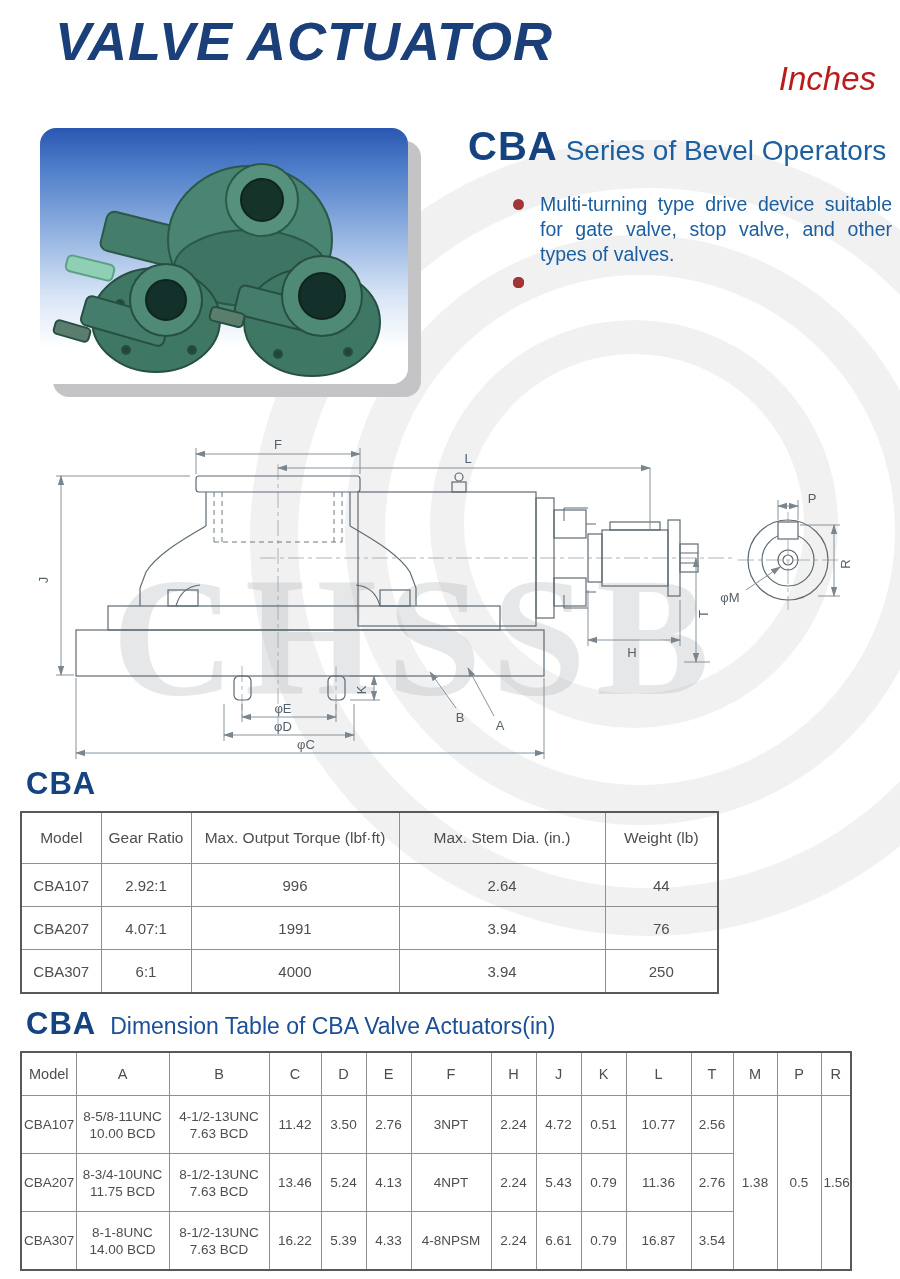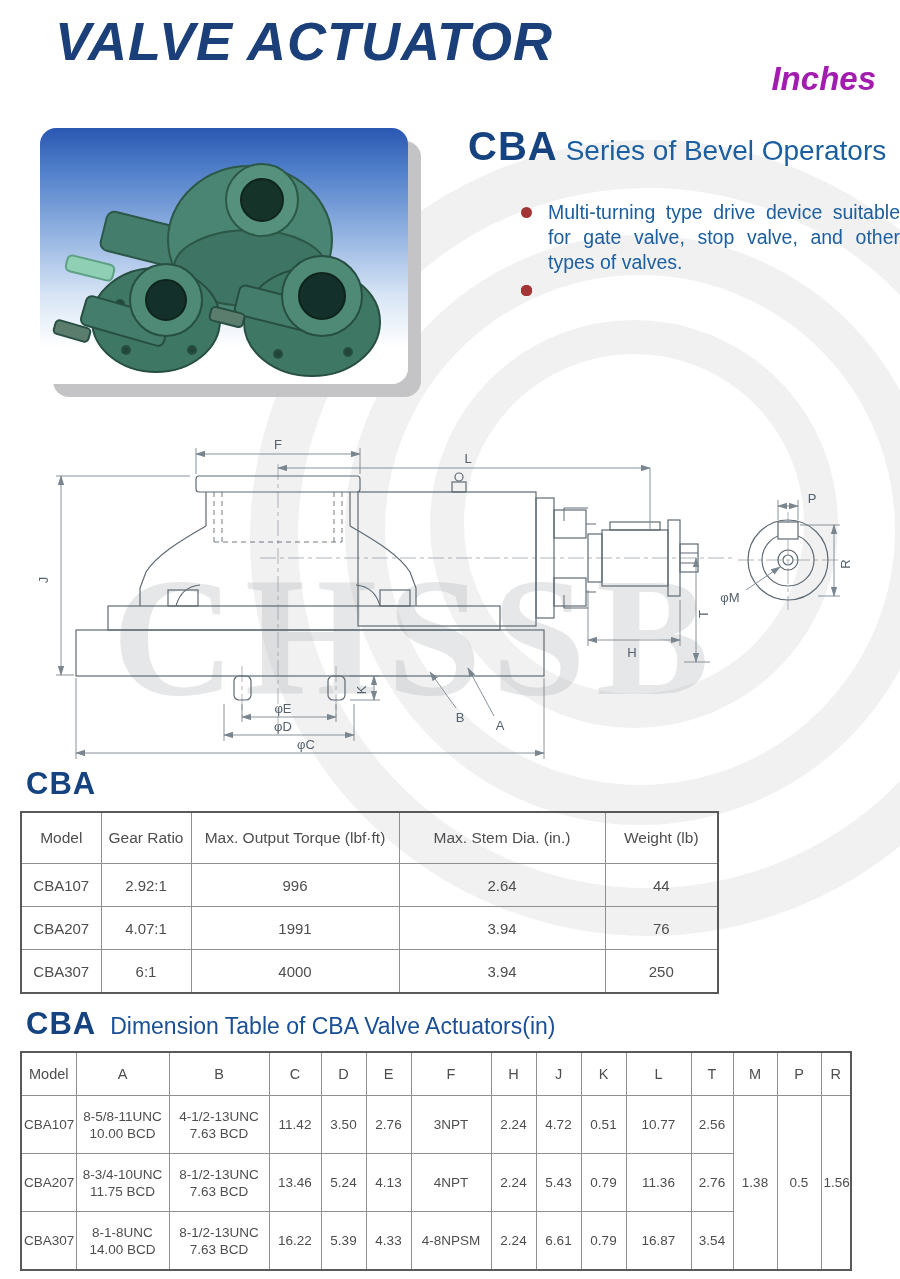--- a/index.html
+++ b/index.html
@@ -9,32 +9,32 @@
   .wm-layer{position:absolute;inset:0;pointer-events:none;}
   .ring{position:absolute;border-radius:50%;border-style:solid;border-color:rgba(190,193,197,0.22);}
   .ring1{left:250px;top:140px;width:700px;height:700px;border-width:48px;}
   .ring2{left:345px;top:235px;width:510px;height:510px;border-width:40px;}
   .ring3{left:430px;top:320px;width:340px;height:340px;border-width:34px;}
   .wm-text{position:absolute;left:112px;top:540px;font-family:"Liberation Serif",serif;
            font-weight:bold;font-size:170px;letter-spacing:10px;color:rgba(173,176,180,0.30);}
   
   .title{position:absolute;left:55px;top:10px;font-size:54px;font-weight:bold;font-style:italic;
          color:#1b3f78;letter-spacing:1px;white-space:nowrap;}
-  .inches{position:absolute;right:24px;top:60px;font-size:33px;font-weight:bold;font-style:italic;
-          color:#a21caf;}
+  .inches{position:absolute;right:24px;top:60px;font-size:33px;font-weight:normal;font-style:italic;
+          color:#b91c1c;}
   
   .photo{position:absolute;left:40px;top:128px;width:368px;height:256px;border-radius:16px;
          background:linear-gradient(180deg,#2a57b2 0%,#4f7ec9 16%,#8fb0e0 40%,#d9e6f6 66%,#ffffff 86%);
          box-shadow:13px 13px 0 0 #c4c4c6;}
   .photo svg{position:absolute;inset:0;}
   
   .series-head{position:absolute;left:468px;top:124px;white-space:nowrap;}
   .series-code{font-size:40px;font-weight:bold;color:#15437f;letter-spacing:1px;}
   .series-name{font-size:28px;color:#1c5fa0;margin-left:8px;}
-  .bullets{position:absolute;left:498px;top:184px;width:386px;margin:16px;padding:0;}
+  .bullets{position:absolute;left:498px;top:184px;width:386px;margin:8px;padding:0;}
   .bullets li{list-style:none;position:relative;padding-left:34px;margin:0 0 3px 0;
               text-align:justify;font-size:19.5px;line-height:25px;color:#1c5fa0;}
   .dot{position:absolute;left:7px;top:7px;width:11px;height:11px;border-radius:50%;background:#a23535;}
   
   .drawing{position:absolute;left:28px;top:430px;width:862px;height:334px;}
   
   .section{position:absolute;left:20px;}
   .sec-tech{top:766px;}
   .sec-dim{top:1006px;}
   .sec-head{display:flex;align-items:baseline;gap:14px;margin-left:6px;}

